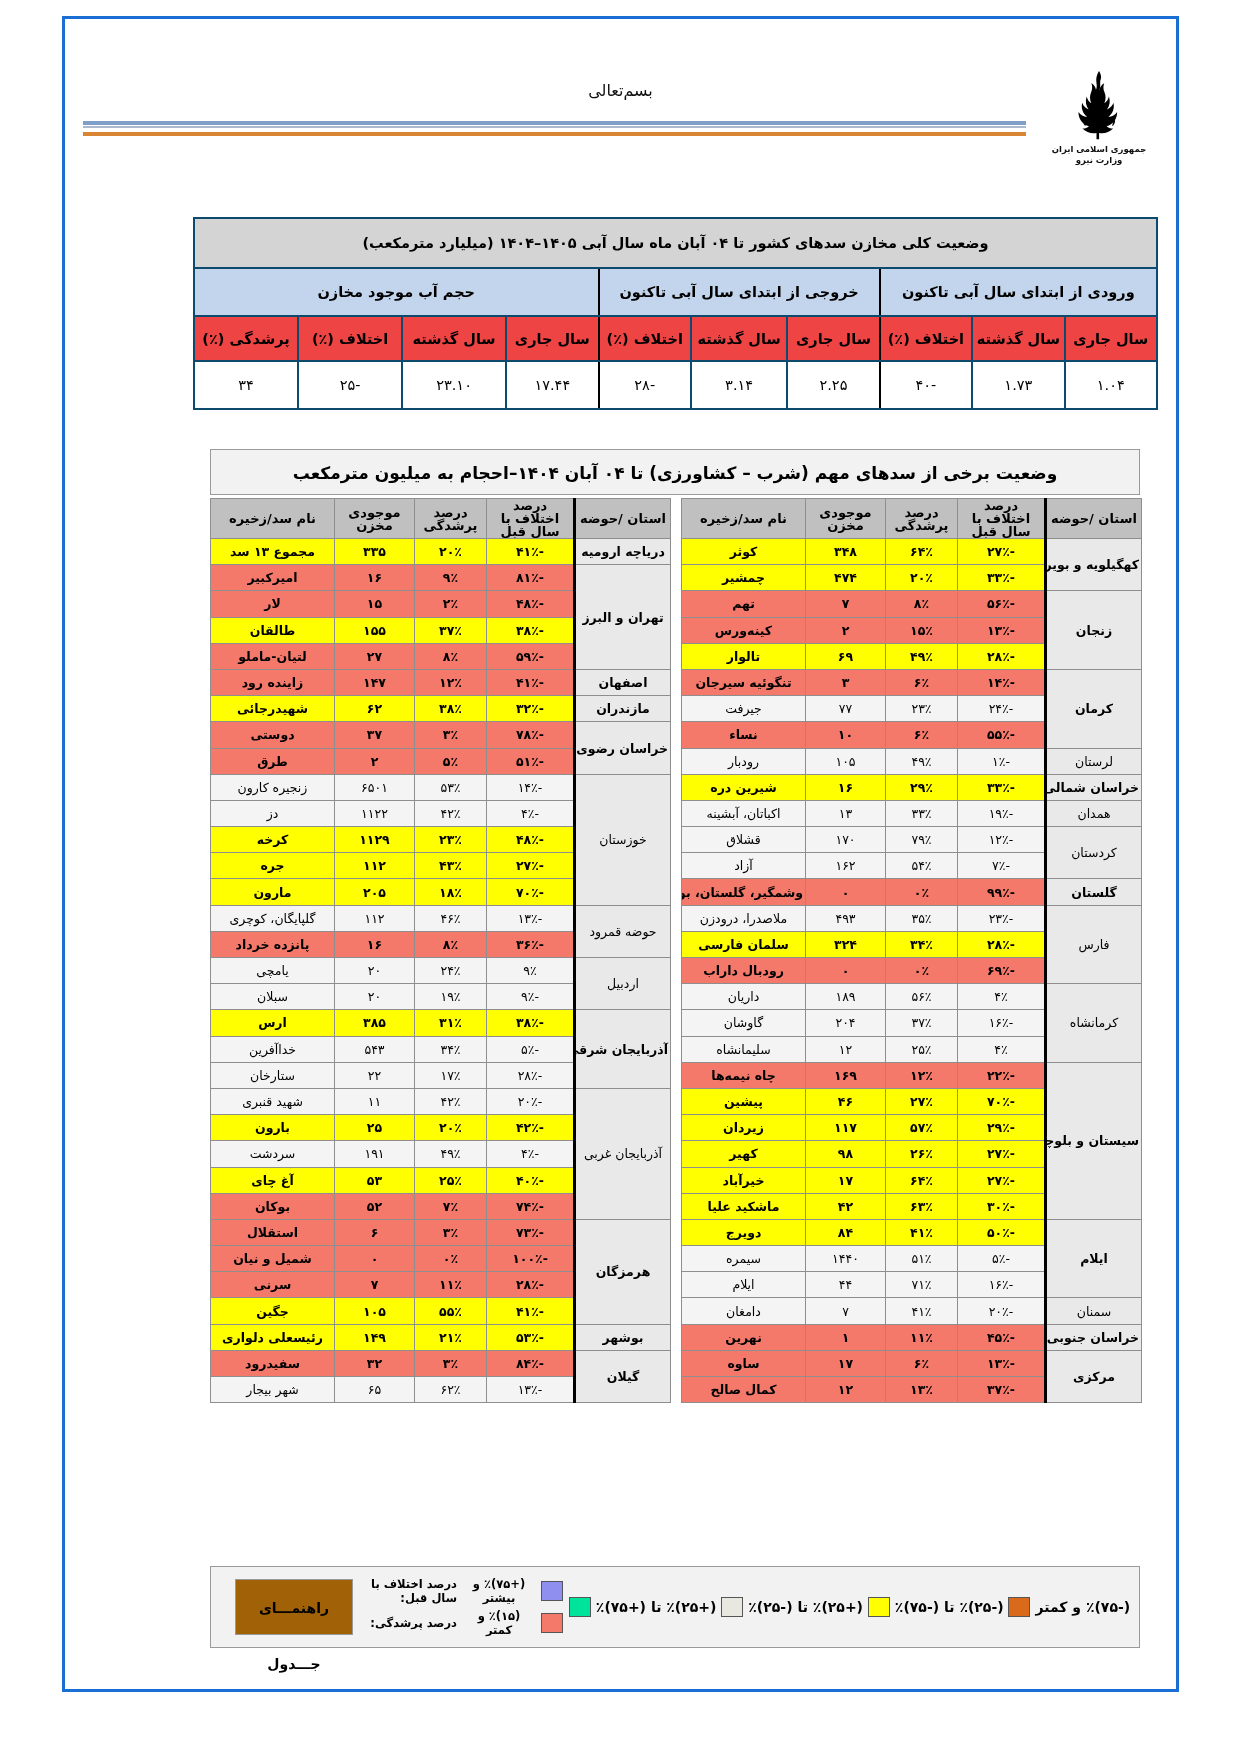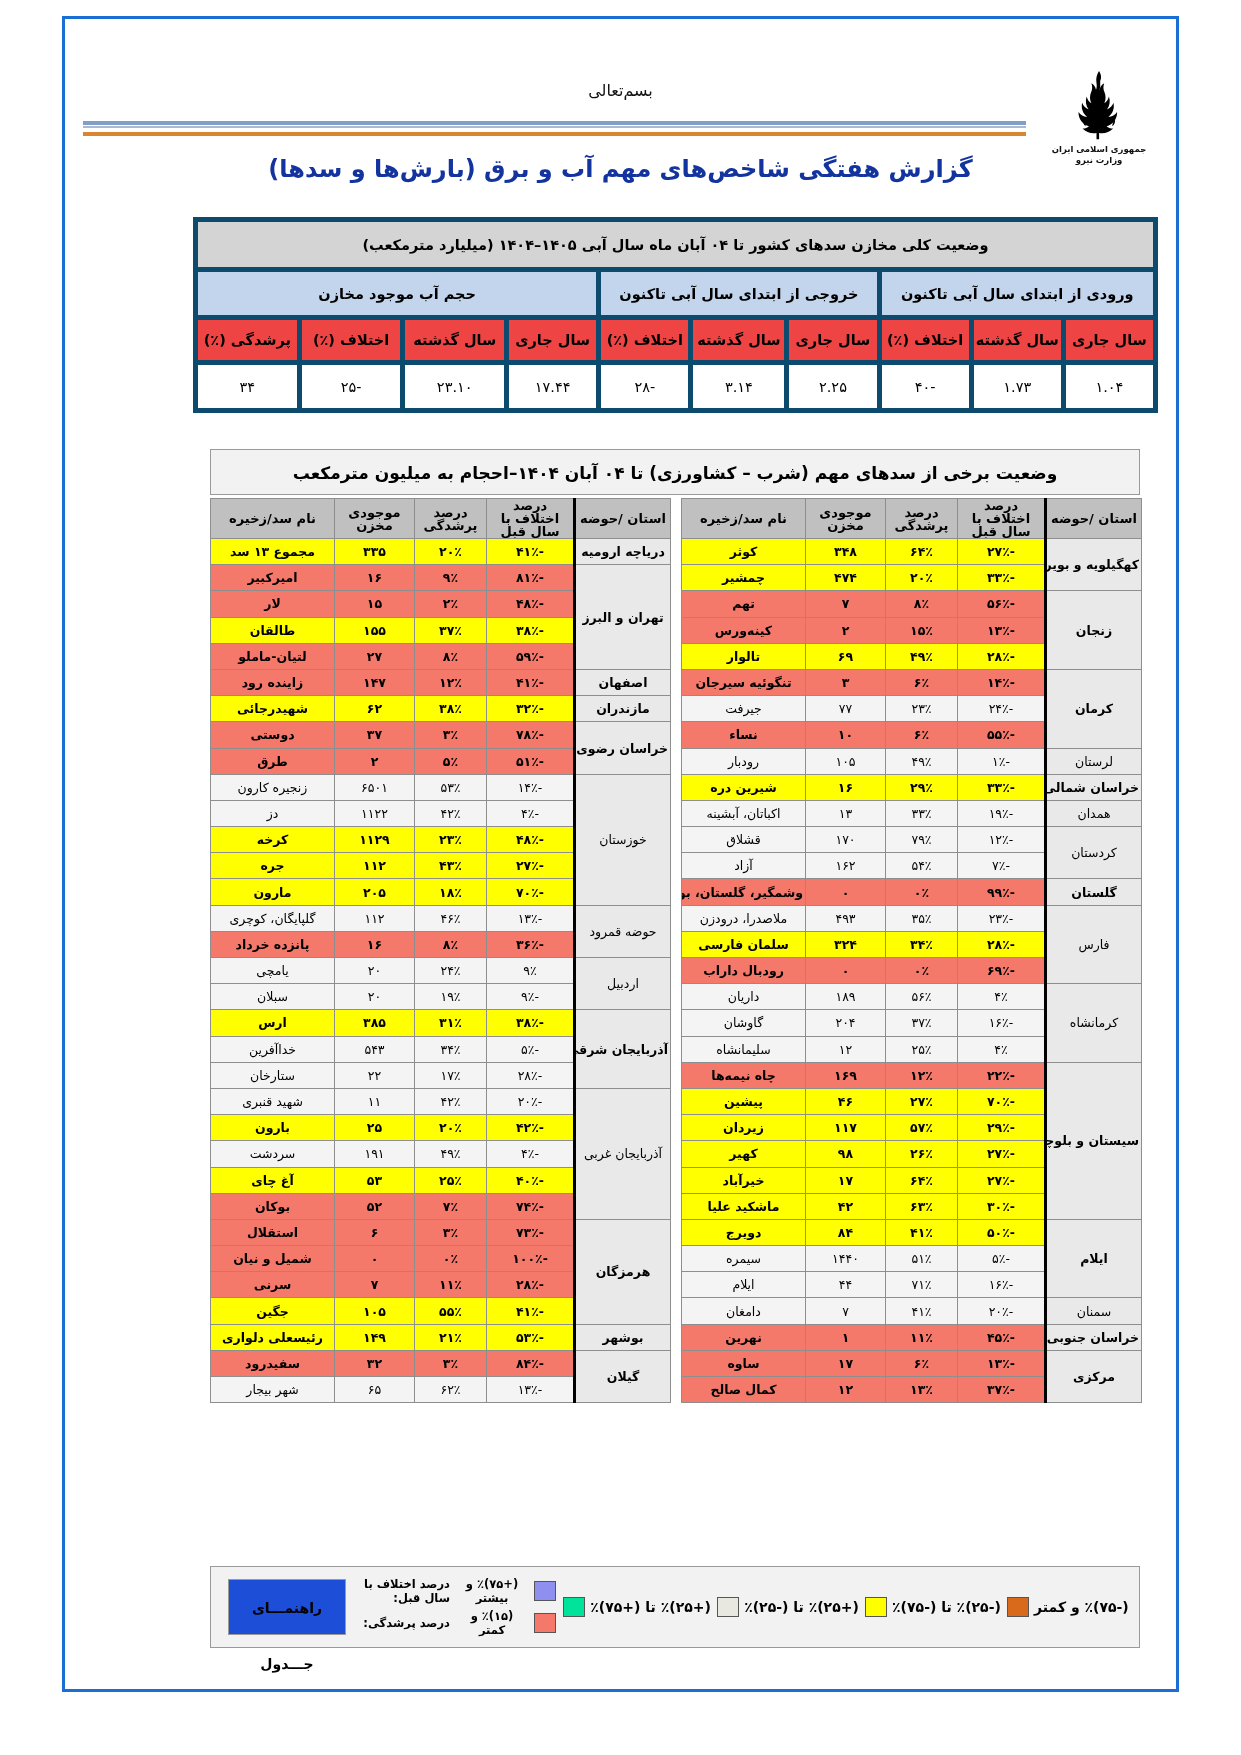--- a/index.html
+++ b/index.html
@@ -51,21 +51,21 @@
 
   
   .summary-wrap{
     position:absolute; right:18px; top:198px; width:965px;
   }
   table.summary{
     border-collapse:collapse; width:100%;
     table-layout:fixed;
   }
   table.summary td, table.summary th{
-    border:5px solid #0c4a6e;
+    border:2px solid #0c4a6e;
     text-align:center;
     vertical-align:middle;
     font-size:14.5px;
     color:#000;
   }
   .sum-title{
     background:#d4d4d4; font-weight:bold; font-size:19px; height:50px;
   }
   .sum-grp{
     background:#c3d5ec; font-weight:bold; font-size:17px; height:48px;
@@ -147,25 +147,25 @@
   .legend{
     position:absolute; right:36px; top:1547px; width:930px;
     border:1px solid #9a9a9a; background:#f2f2f2;
     height:82px;
     display:flex; flex-direction:row-reverse; align-items:center;
     padding:0 8px;
   }
   .legend-label{
     flex:0 0 118px;
     border:1px solid #9a9a9a;
-    background:#1d4ed8;
+    background:#a16207;
     height:56px; line-height:56px;
     text-align:center;
     font-weight:bold; font-size:14px;
-    margin-left:9px;
+    margin-left:16px;
   }
   .legend-keys{
     flex:0 0 215px;
     display:flex; flex-direction:column; justify-content:center; gap:4px;
   }
   .legend-key{
     display:flex; flex-direction:row-reverse; align-items:center; gap:6px;
     font-size:11.5px; font-weight:bold;
   }
   .legend-key .kname{ width:104px; text-align:right; }
@@ -205,21 +205,20 @@
         <div>وزارت نیرو</div>
       </div>
     </div>
 
     <div class="rule-wrap">
       <div class="rule-blue"></div>
       <div class="rule-blue2"></div>
       <div class="rule-orange"></div>
     </div>
 
-    <div class="main-title">گزارش هفتگی شاخص‌های مهم آب و برق (بارش‌ها و سدها)</div>
   </div>
 
   <div class="summary-wrap">
     <table class="summary">
       <colgroup>
         <col style="width:9.6%">
           <col style="width:9.6%">
           <col style="width:9.6%">
           <col style="width:9.6%">
         <col style="width:10%">

